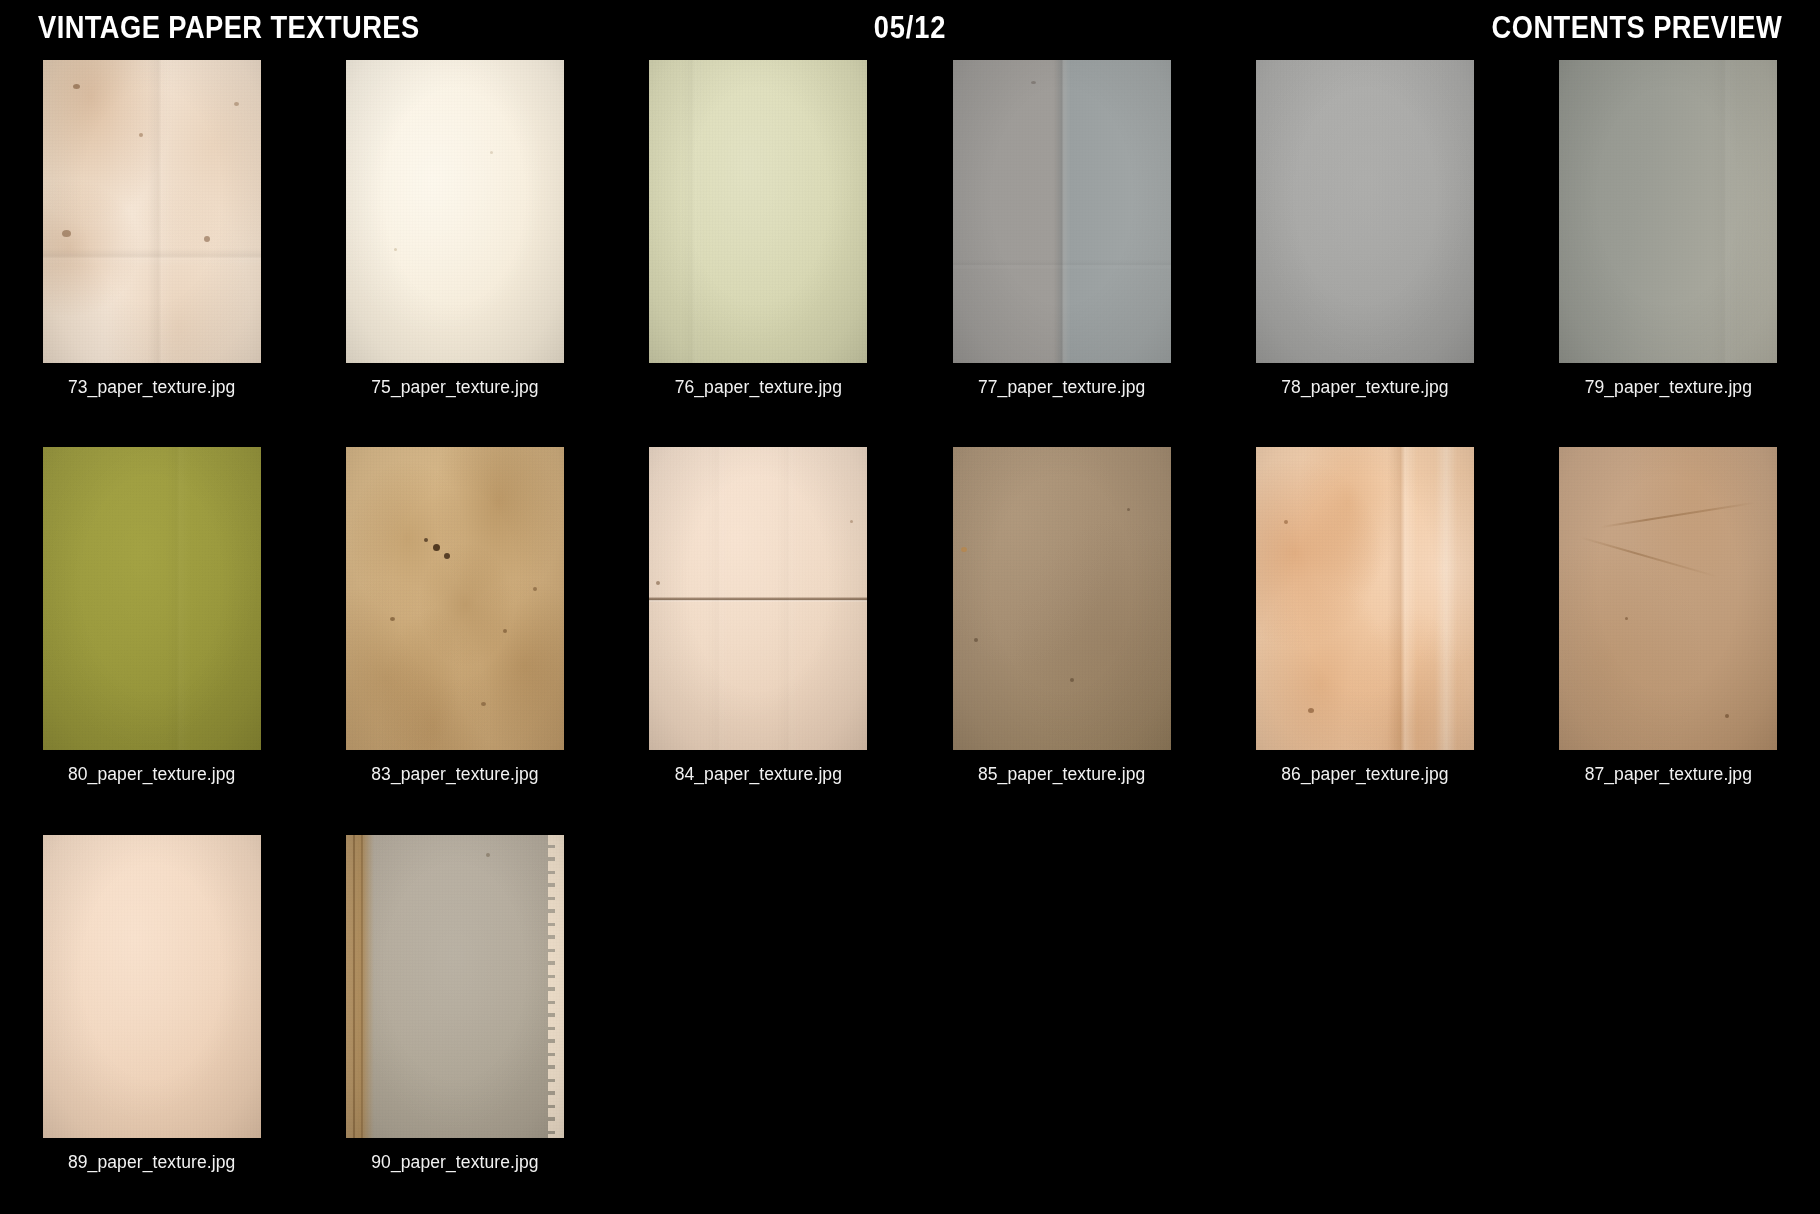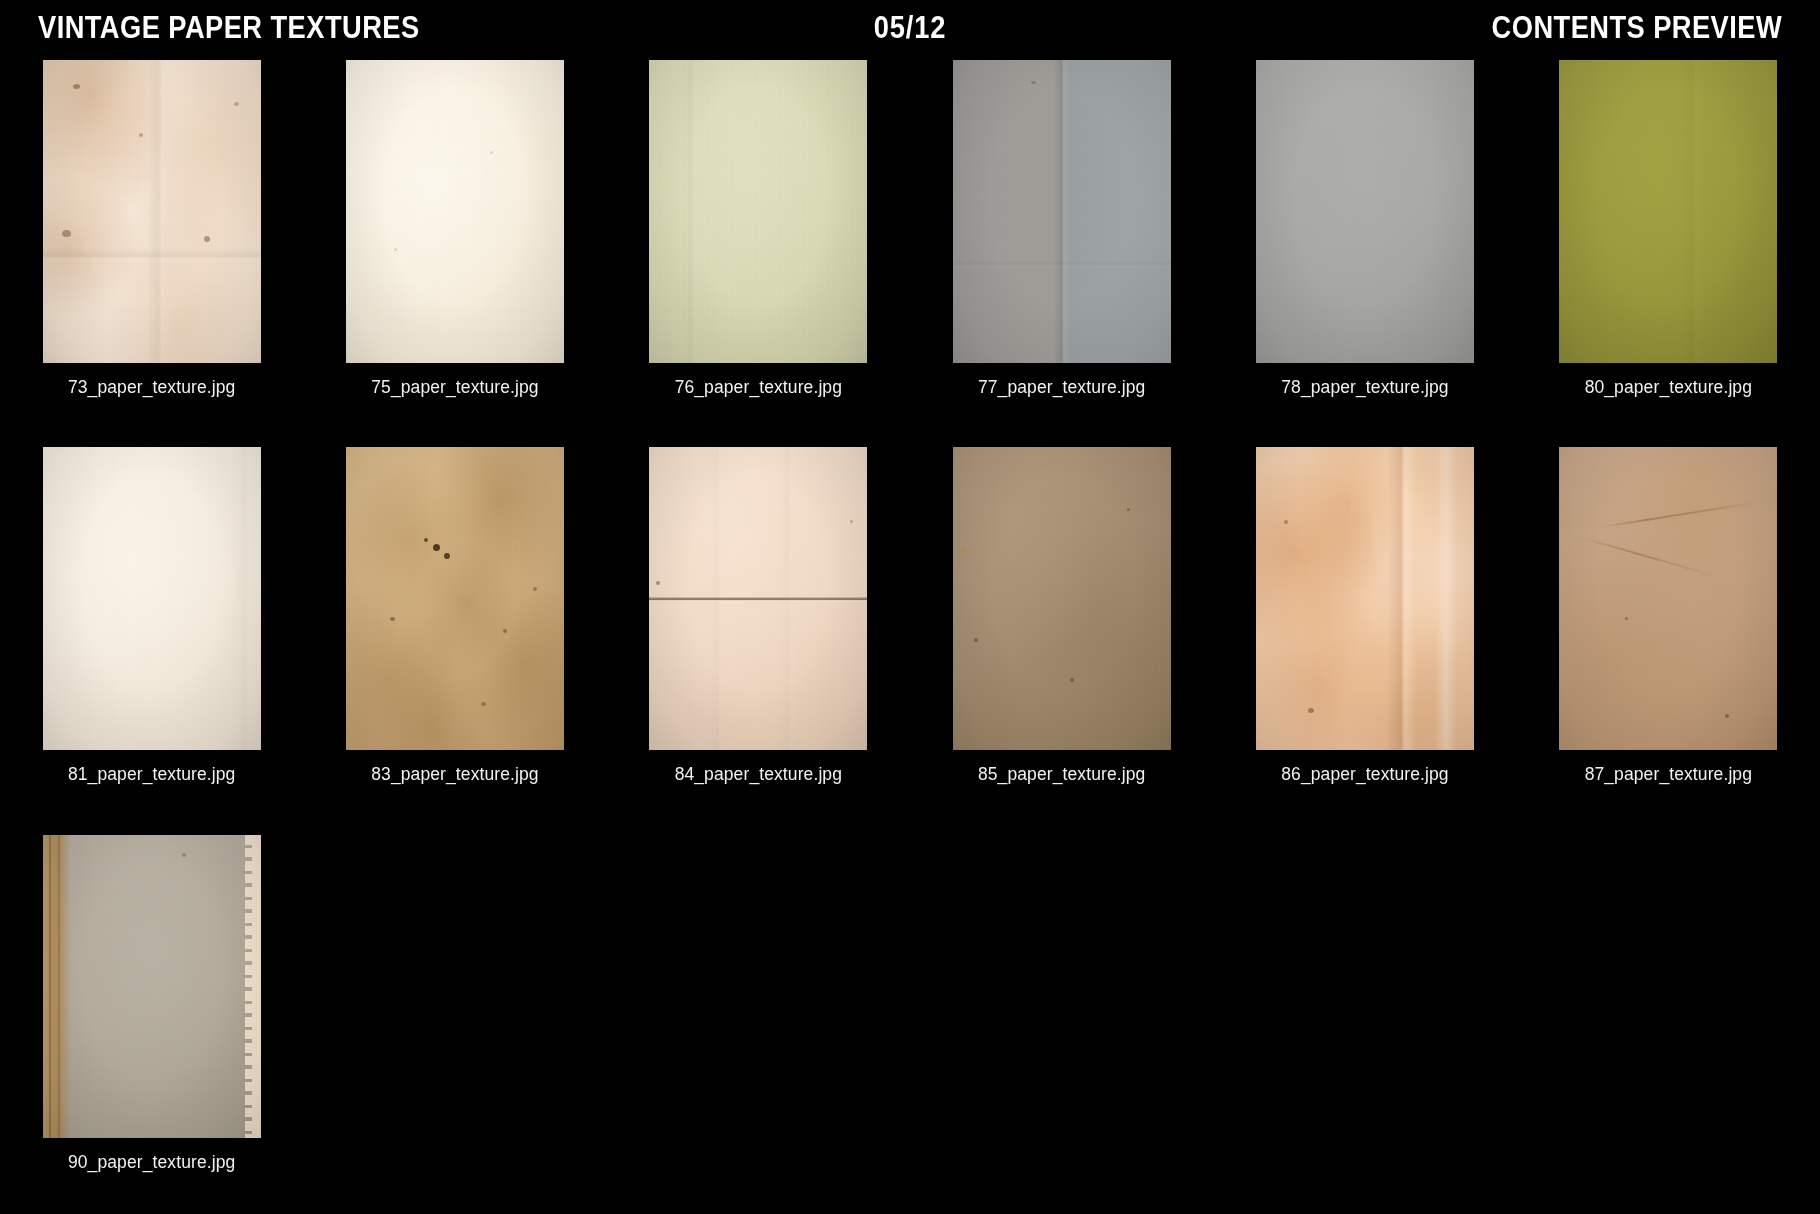--- a/index.html
+++ b/index.html
@@ -224,44 +224,42 @@
     <div class="thumb">
       <div class="base" style="background:
           radial-gradient(ellipse at 50% 40%, rgba(180,180,178,0.45) 0%, rgba(180,180,178,0) 70%),
           linear-gradient(160deg, #aeaeac 0%, #a7a7a5 55%, #9e9e9c 100%);"></div>
       <div class="grain" style="opacity:.22"></div>
       <div class="vign"></div>
     </div>
     <div class="caption">78_paper_texture.jpg</div>
   </div>
 
+  <div class="cell">
+    <div class="thumb">
+      <div class="base" style="background:linear-gradient(100deg, #93968f 0%, #9b9d95 38%, #a8a89d 72%, #b6b4a6 100%);"></div>
+      <div class="fold-v" style="left:70%;opacity:.5"></div>
+      <div class="grain" style="opacity:.25"></div>
+      <div class="vign"></div>
+    </div>
+    <div class="caption">79_paper_texture.jpg</div>
+  </div>
 
   <div class="cell">
     <div class="thumb">
       <div class="base" style="background:
           radial-gradient(ellipse at 45% 35%, rgba(172,171,72,0.55) 0%, rgba(172,171,72,0) 70%),
           linear-gradient(150deg, #9d9c41 0%, #97963b 55%, #8d8c34 100%);"></div>
       <div class="fold-v" style="left:56%;opacity:.45"></div>
       <div class="grain" style="opacity:.4"></div>
       <div class="vign"></div>
     </div>
     <div class="caption">80_paper_texture.jpg</div>
   </div>
 
-  <div class="cell">
-    <div class="thumb">
-      <div class="base" style="background:
-          radial-gradient(ellipse at 42% 38%, rgba(255,250,240,0.6) 0%, rgba(255,250,240,0) 62%),
-          linear-gradient(150deg, #f6eee2 0%, #f2e9db 55%, #ece0cf 100%);"></div>
-      <div class="fold-v" style="left:88%;opacity:.45"></div>
-      <div class="grain" style="opacity:.22"></div>
-      <div class="vign"></div>
-    </div>
-    <div class="caption">81_paper_texture.jpg</div>
-  </div>
 
 
   <div class="cell">
     <div class="thumb">
       <div class="base" style="background:
           radial-gradient(ellipse at 70% 18%, rgba(158,118,66,0.42) 0%, rgba(158,118,66,0) 30%),
           radial-gradient(ellipse at 28% 30%, rgba(168,128,74,0.34) 0%, rgba(168,128,74,0) 26%),
           radial-gradient(ellipse at 55% 52%, rgba(150,110,60,0.30) 0%, rgba(150,110,60,0) 28%),
           radial-gradient(ellipse at 18% 76%, rgba(160,120,68,0.32) 0%, rgba(160,120,68,0) 30%),
           radial-gradient(ellipse at 82% 72%, rgba(155,115,64,0.34) 0%, rgba(155,115,64,0) 28%),
@@ -341,20 +339,30 @@
       <div class="crease" style="top:36%;height:2px;left:8%;right:26%;background:linear-gradient(90deg,rgba(0,0,0,0) 0%,rgba(130,88,48,0.40) 40%,rgba(0,0,0,0) 100%);transform:rotate(16deg)"></div>
       <div class="spot" style="left:76%;top:88%;width:4px;height:4px;background:rgba(90,58,26,0.5)"></div>
       <div class="spot" style="left:30%;top:56%;width:3px;height:3px;background:rgba(90,58,26,0.45)"></div>
       <div class="grain" style="opacity:.35"></div>
       <div class="vign"></div>
     </div>
     <div class="caption">87_paper_texture.jpg</div>
   </div>
 
 
+  <div class="cell">
+    <div class="thumb">
+      <div class="base" style="background:
+          radial-gradient(ellipse at 42% 34%, rgba(252,232,214,0.6) 0%, rgba(252,232,214,0) 64%),
+          linear-gradient(155deg, #f5dcc6 0%, #f0d5bd 55%, #e8c9ad 100%);"></div>
+      <div class="grain" style="opacity:.22"></div>
+      <div class="vign"></div>
+    </div>
+    <div class="caption">89_paper_texture.jpg</div>
+  </div>
 
   <div class="cell">
     <div class="thumb">
       <div class="base" style="background:
           radial-gradient(ellipse at 50% 40%, rgba(196,190,178,0.4) 0%, rgba(196,190,178,0) 68%),
           linear-gradient(160deg, #b7aea0 0%, #b2a999 55%, #a79e8e 100%);"></div>
       <div class="stripL" style="width:13%;background:linear-gradient(90deg, #bb9a6c 0%, #b3905f 55%, rgba(179,144,95,0) 100%);"></div>
       <div class="stripL" style="left:3%;width:2px;background:rgba(120,88,48,0.5)"></div>
       <div class="stripL" style="left:7%;width:2px;background:rgba(120,88,48,0.35)"></div>
       <div class="torn" style="background:

